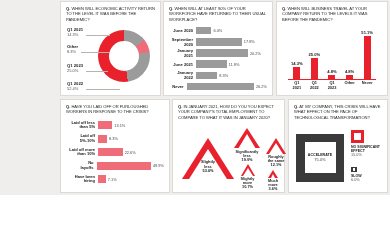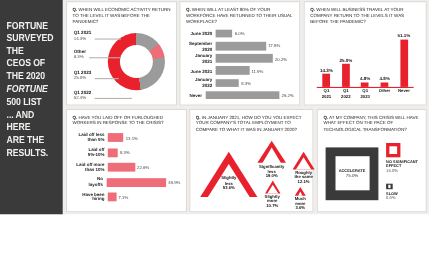--- a/index.html
+++ b/index.html
@@ -155,25 +155,20 @@
     display: flex; align-items: center; justify-content: center;
   }
   .tm-small-inner { width: 2.4px; height: 2.4px; background: #ffffff; }
   .tm-small-txt { position: absolute; left: 57px; top: 50px; width: 38px; }
 </style>
 </head>
 <body>
 
 <div id="page">
 
-  <div class="intro-panel">
-    <div class="intro-text">
-      <span>FORTUNE SURVEYED THE CEOS OF THE 2020 </span><span class="ital">FORTUNE</span><span> 500 LIST ... AND HERE ARE THE RESULTS.</span>
-    </div>
-  </div>
 
   <div class="panel" id="p1">
     <div class="q">
       <b>Q.</b>
       <span>WHEN WILL ECONOMIC ACTIVITY RETURN TO THE LEVEL IT WAS BEFORE THE PANDEMIC?</span>
     </div>
     <div class="donut-wrap">
       <div class="donut" id="donut1" style="background: conic-gradient(rgb(155, 155, 155) 0deg, rgb(155, 155, 155) 51.48deg, rgb(239, 109, 120) 51.48deg, rgb(239, 109, 120) 81.36deg, rgb(155, 155, 155) 81.36deg, rgb(155, 155, 155) 171.36deg, rgb(232, 33, 44) 171.36deg, rgb(232, 33, 44) 360deg);"></div>
       <div class="dlabel" style="top:2px">
         <div class="nm">Q1 2021</div>

